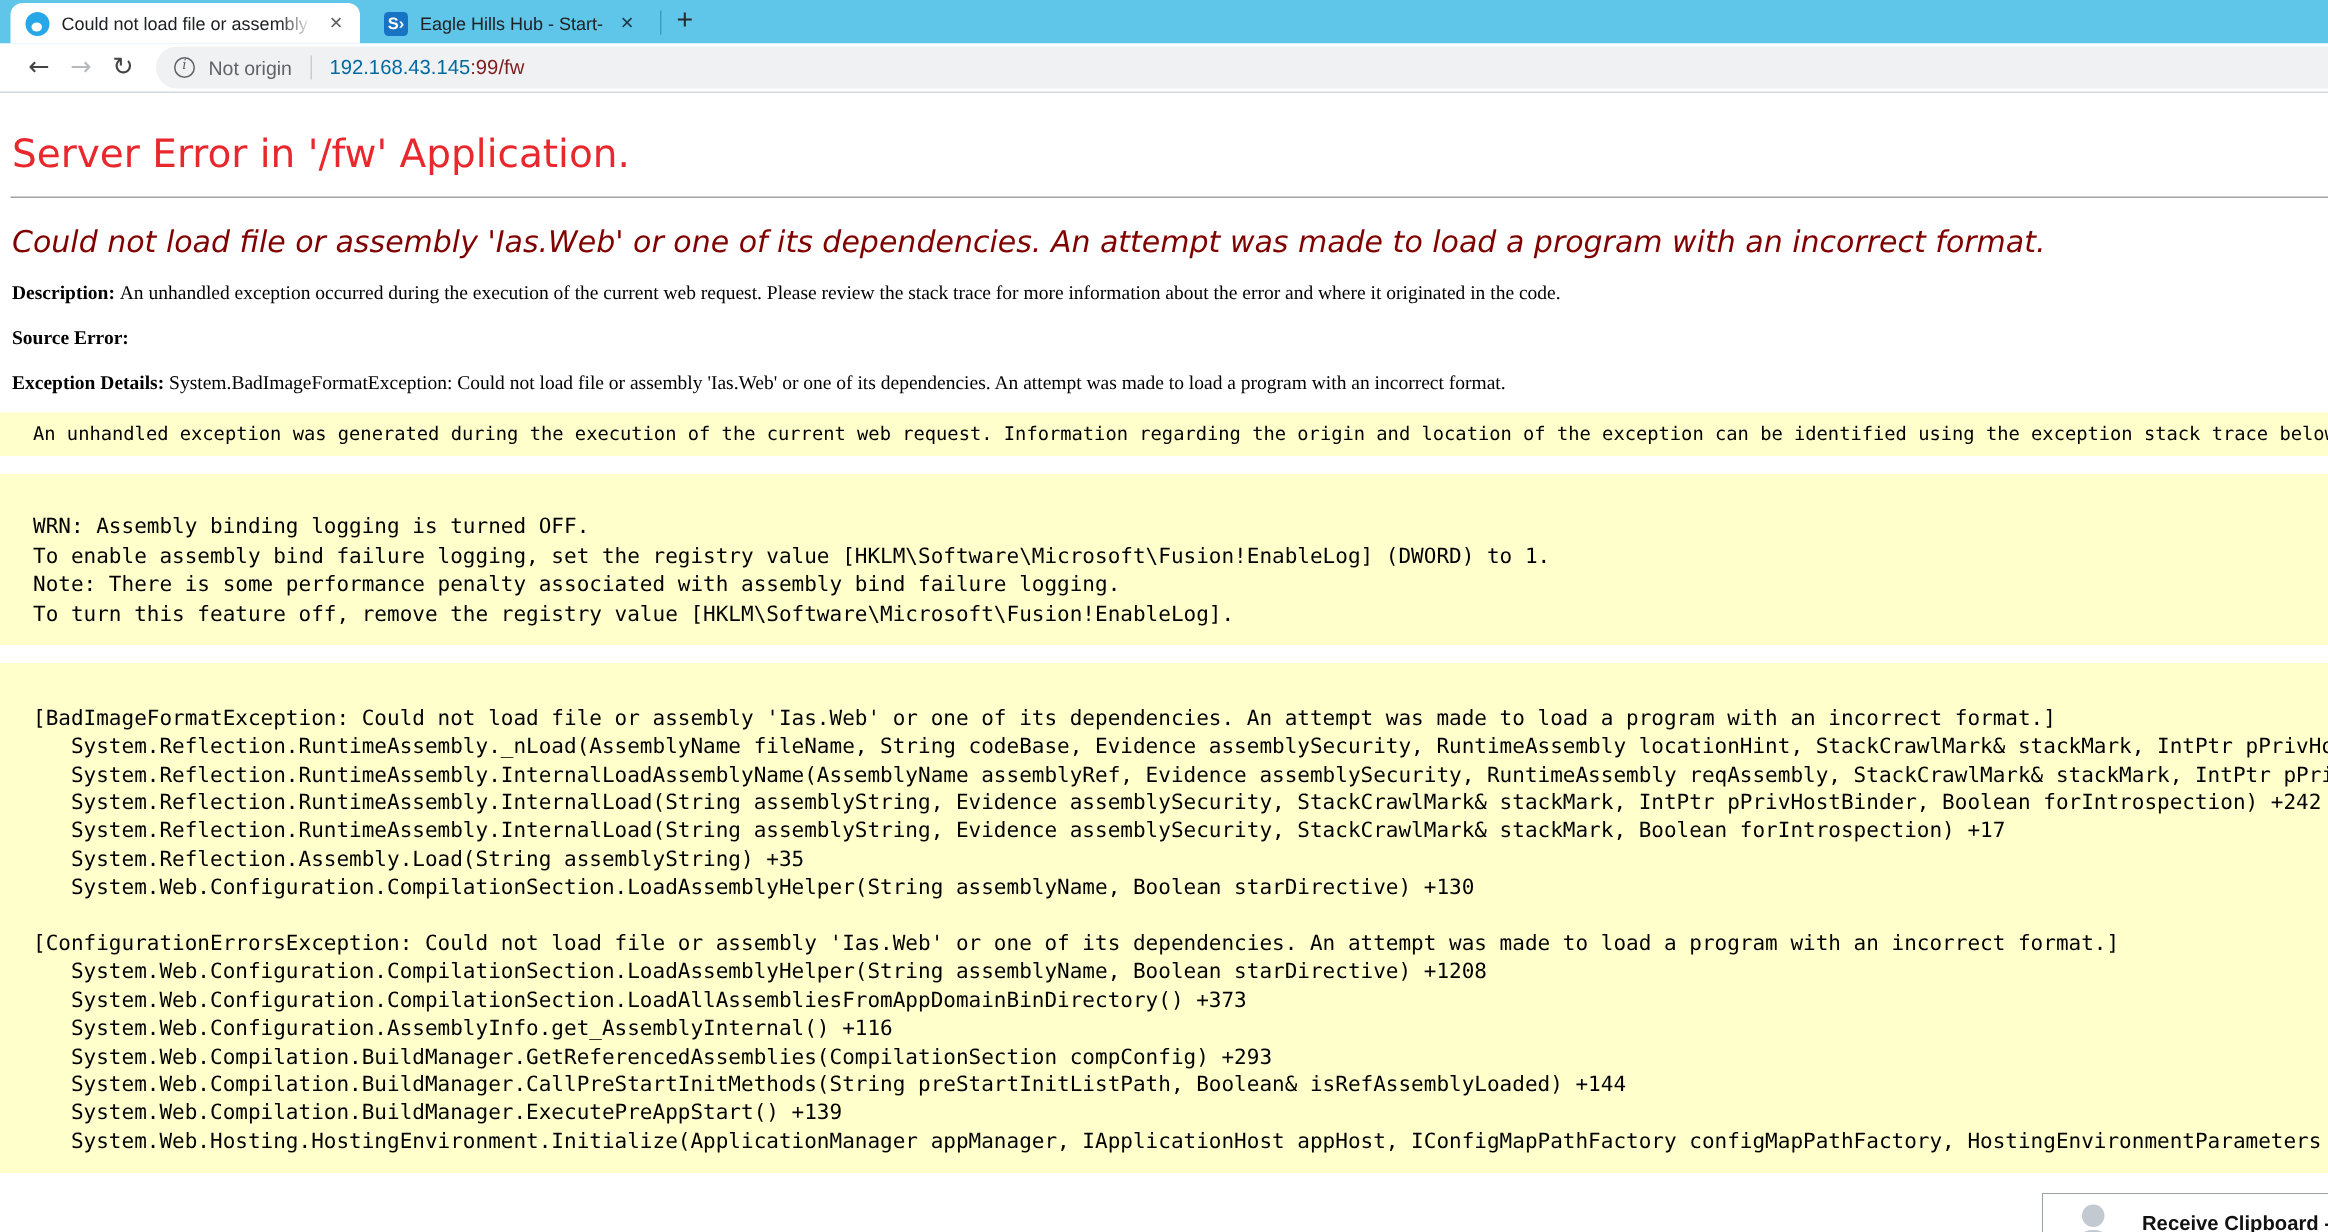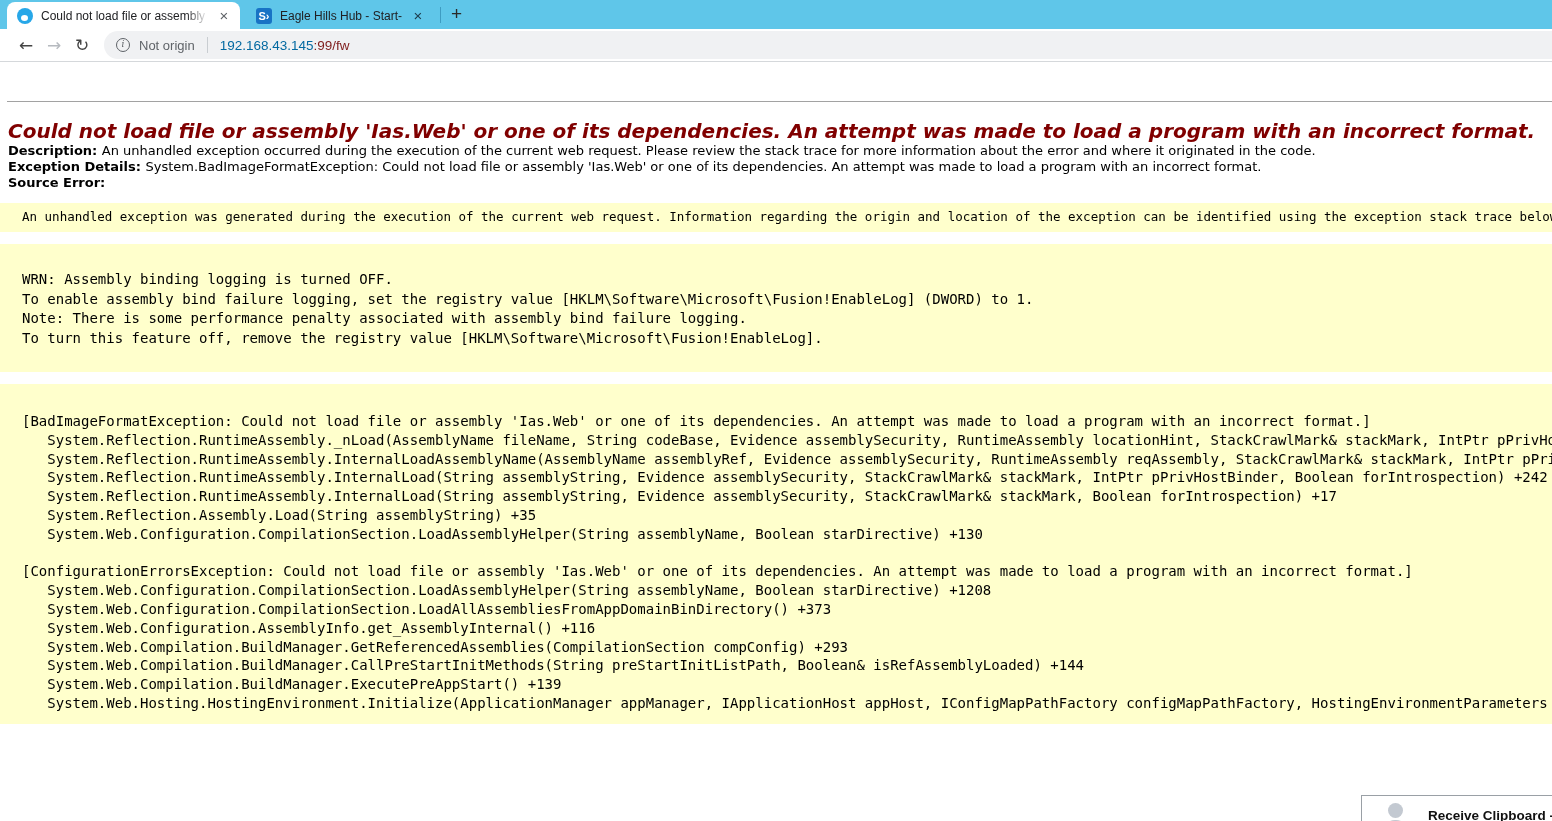--- a/index.html
+++ b/index.html
@@ -43,27 +43,27 @@
   .security-label { font-size:13px; color:#5f6368; }
   .omni-divider { width:1px; height:16px; background:#c9cdd1; margin:0 3px; }
   .url-host { font-size:13.5px; color:#0369a1; }
   .url-path { font-size:13.5px; color:#7f1d1d; }
 
   
   .page { padding:26px 8px 0 8px; font-family:"DejaVu Sans", sans-serif; color:#000; }
   .error-title { color:#e8282d; font-size:26px; font-weight:400; letter-spacing:0; }
   .title-rule { border:none; border-top:1px solid #a2a2a2; margin:13px -8px 0 -1px; }
   .error-subtitle { margin-top:17px; color:#800000; font-size:20px;
-                    font-style:italic; font-weight:700; }
-  .meta { font-size:13px; line-height:16px; }
+                    font-style:italic; font-weight:400; }
+  .meta { margin-top:14px; font-size:13px; line-height:16px;font-family:Liberation Serif, serif; }
   .meta b { font-weight:bold; }
   .codebox { background:#ffffcc; margin:12px -8px 0 -8px; padding:6px 8px 7px 22px;
              font-family:"DejaVu Sans Mono", monospace; white-space:pre; overflow:hidden; }
   .codebox.small { font-size:12.5px; line-height:16px; }
-  .codebox.log   { font-size:14px; line-height:19.5px; padding-top:26px; padding-bottom:24px; }
+  .codebox.log   { font-size:14px; line-height:19.5px; padding-top:26px; padding-bottom:10px; }
   .codebox.stack { font-size:14px; line-height:18.8px; padding-top:28px; height:340px; }
 
   
   .notification { position:fixed; left:1361px; top:795px; width:240px; height:70px;
                   background:#fff; border:1px solid #9aa0a6; display:flex; }
   .notif-icon-area { width:66px; display:flex; flex-direction:column; align-items:center;
                      padding-top:7px; }
   .person-head { width:15px; height:15px; border-radius:50%; background:#c3c9d1; }
   .person-body { width:27px; height:18px; border-radius:13px 13px 0 0;
                  background:#c3c9d1; margin-top:2px; }
@@ -96,28 +96,29 @@
     <span class="info-icon">i</span>
     <span class="security-label">Not origin</span>
     <span class="omni-divider"></span>
     <span>
       <span class="url-host">192.168.43.145</span><span class="url-path">:99/fw</span>
     </span>
   </div>
 </div>
 
 <div class="page">
+  <h1 class="error-title">Server Error in '/fw' Application.</h1>
   <hr class="title-rule">
   <h2 class="error-subtitle">Could not load file or assembly 'Ias.Web' or one of its dependencies. An attempt was made to load a program with an incorrect format.</h2>
 
   <p class="meta"><b>Description: </b><span>An unhandled exception occurred during the execution of the current web request. Please review the stack trace for more information about the error and where it originated in the code.</span></p>
 
+  <p class="meta"><b>Source Error:</b></p>
+
   <p class="meta"><b>Exception Details: </b><span>System.BadImageFormatException: Could not load file or assembly 'Ias.Web' or one of its dependencies. An attempt was made to load a program with an incorrect format.</span></p>
-
-  <p class="meta"><b>Source Error:</b></p>
 
   <pre class="codebox small">An unhandled exception was generated during the execution of the current web request. Information regarding the origin and location of the exception can be identified using the exception stack trace below.</pre>
 
 
   <pre class="codebox log">WRN: Assembly binding logging is turned OFF.
 To enable assembly bind failure logging, set the registry value [HKLM\Software\Microsoft\Fusion!EnableLog] (DWORD) to 1.
 Note: There is some performance penalty associated with assembly bind failure logging.
 To turn this feature off, remove the registry value [HKLM\Software\Microsoft\Fusion!EnableLog].</pre>
 
 

